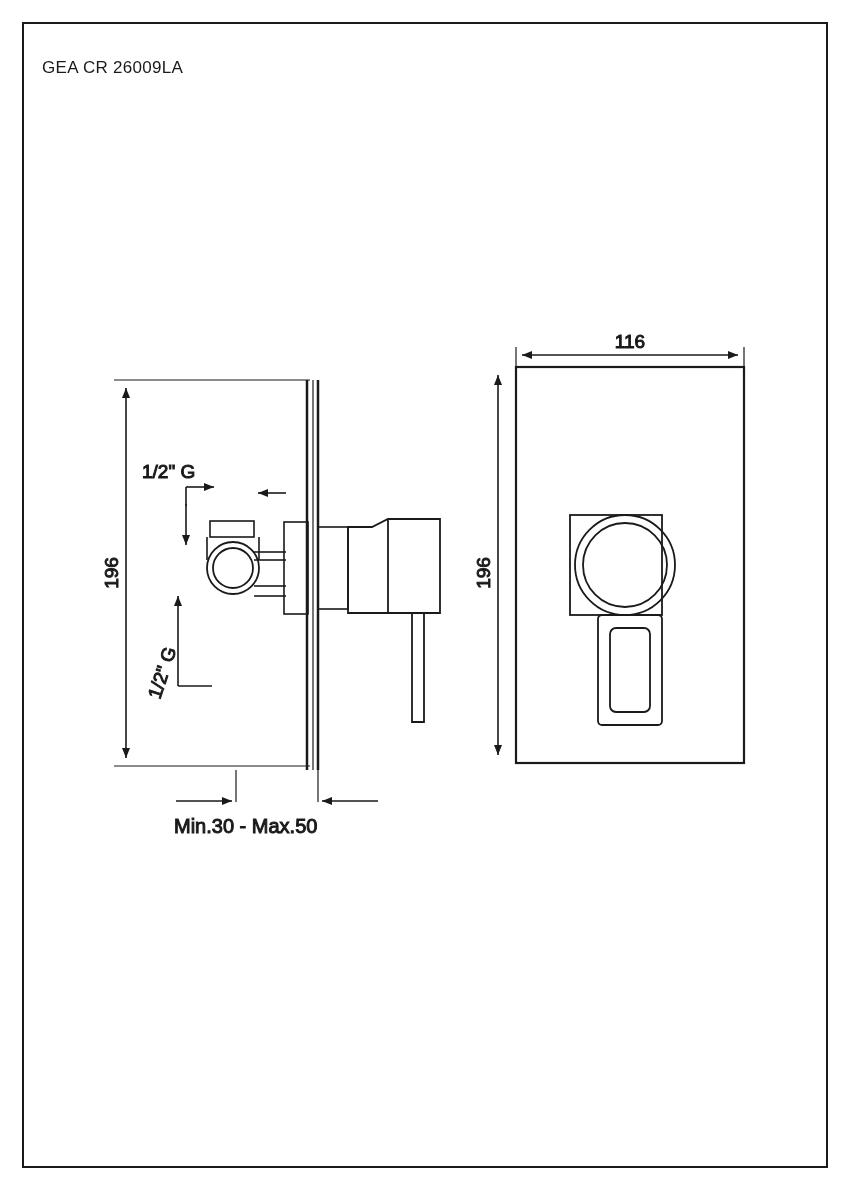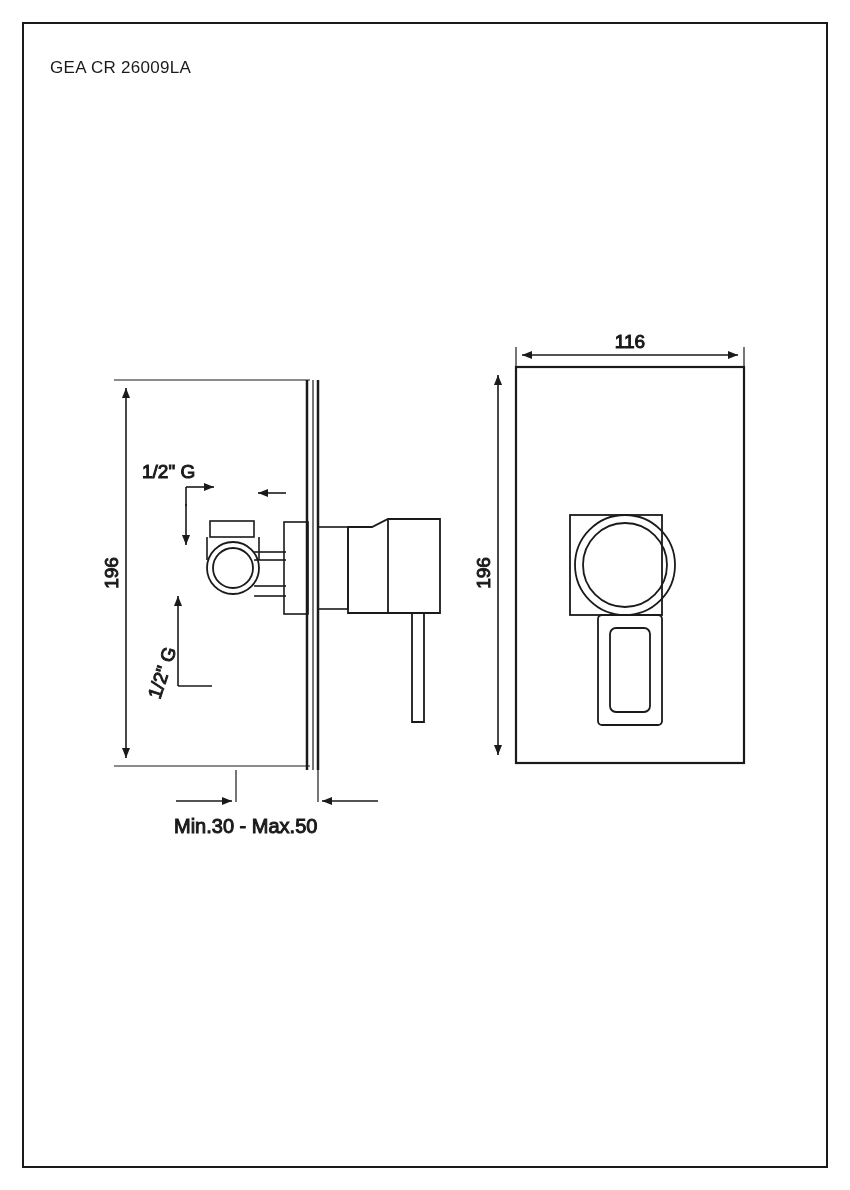--- a/index.html
+++ b/index.html
@@ -24,21 +24,21 @@
     position: absolute;
     left: 22px;
     top: 22px;
     width: 806px;
     height: 1146px;
     border: 2px solid #1a1a1a;
     box-sizing: border-box;
   }
   #title-label {
     position: absolute;
-    left: 50px;
+    left: 42px;
     top: 58px;
     font-size: 17px;
     letter-spacing: 0.3px;
     color: #1a1a1a;
     white-space: nowrap;
   }
   #drawing-area {
     position: absolute;
     left: 0;
     top: 0;

